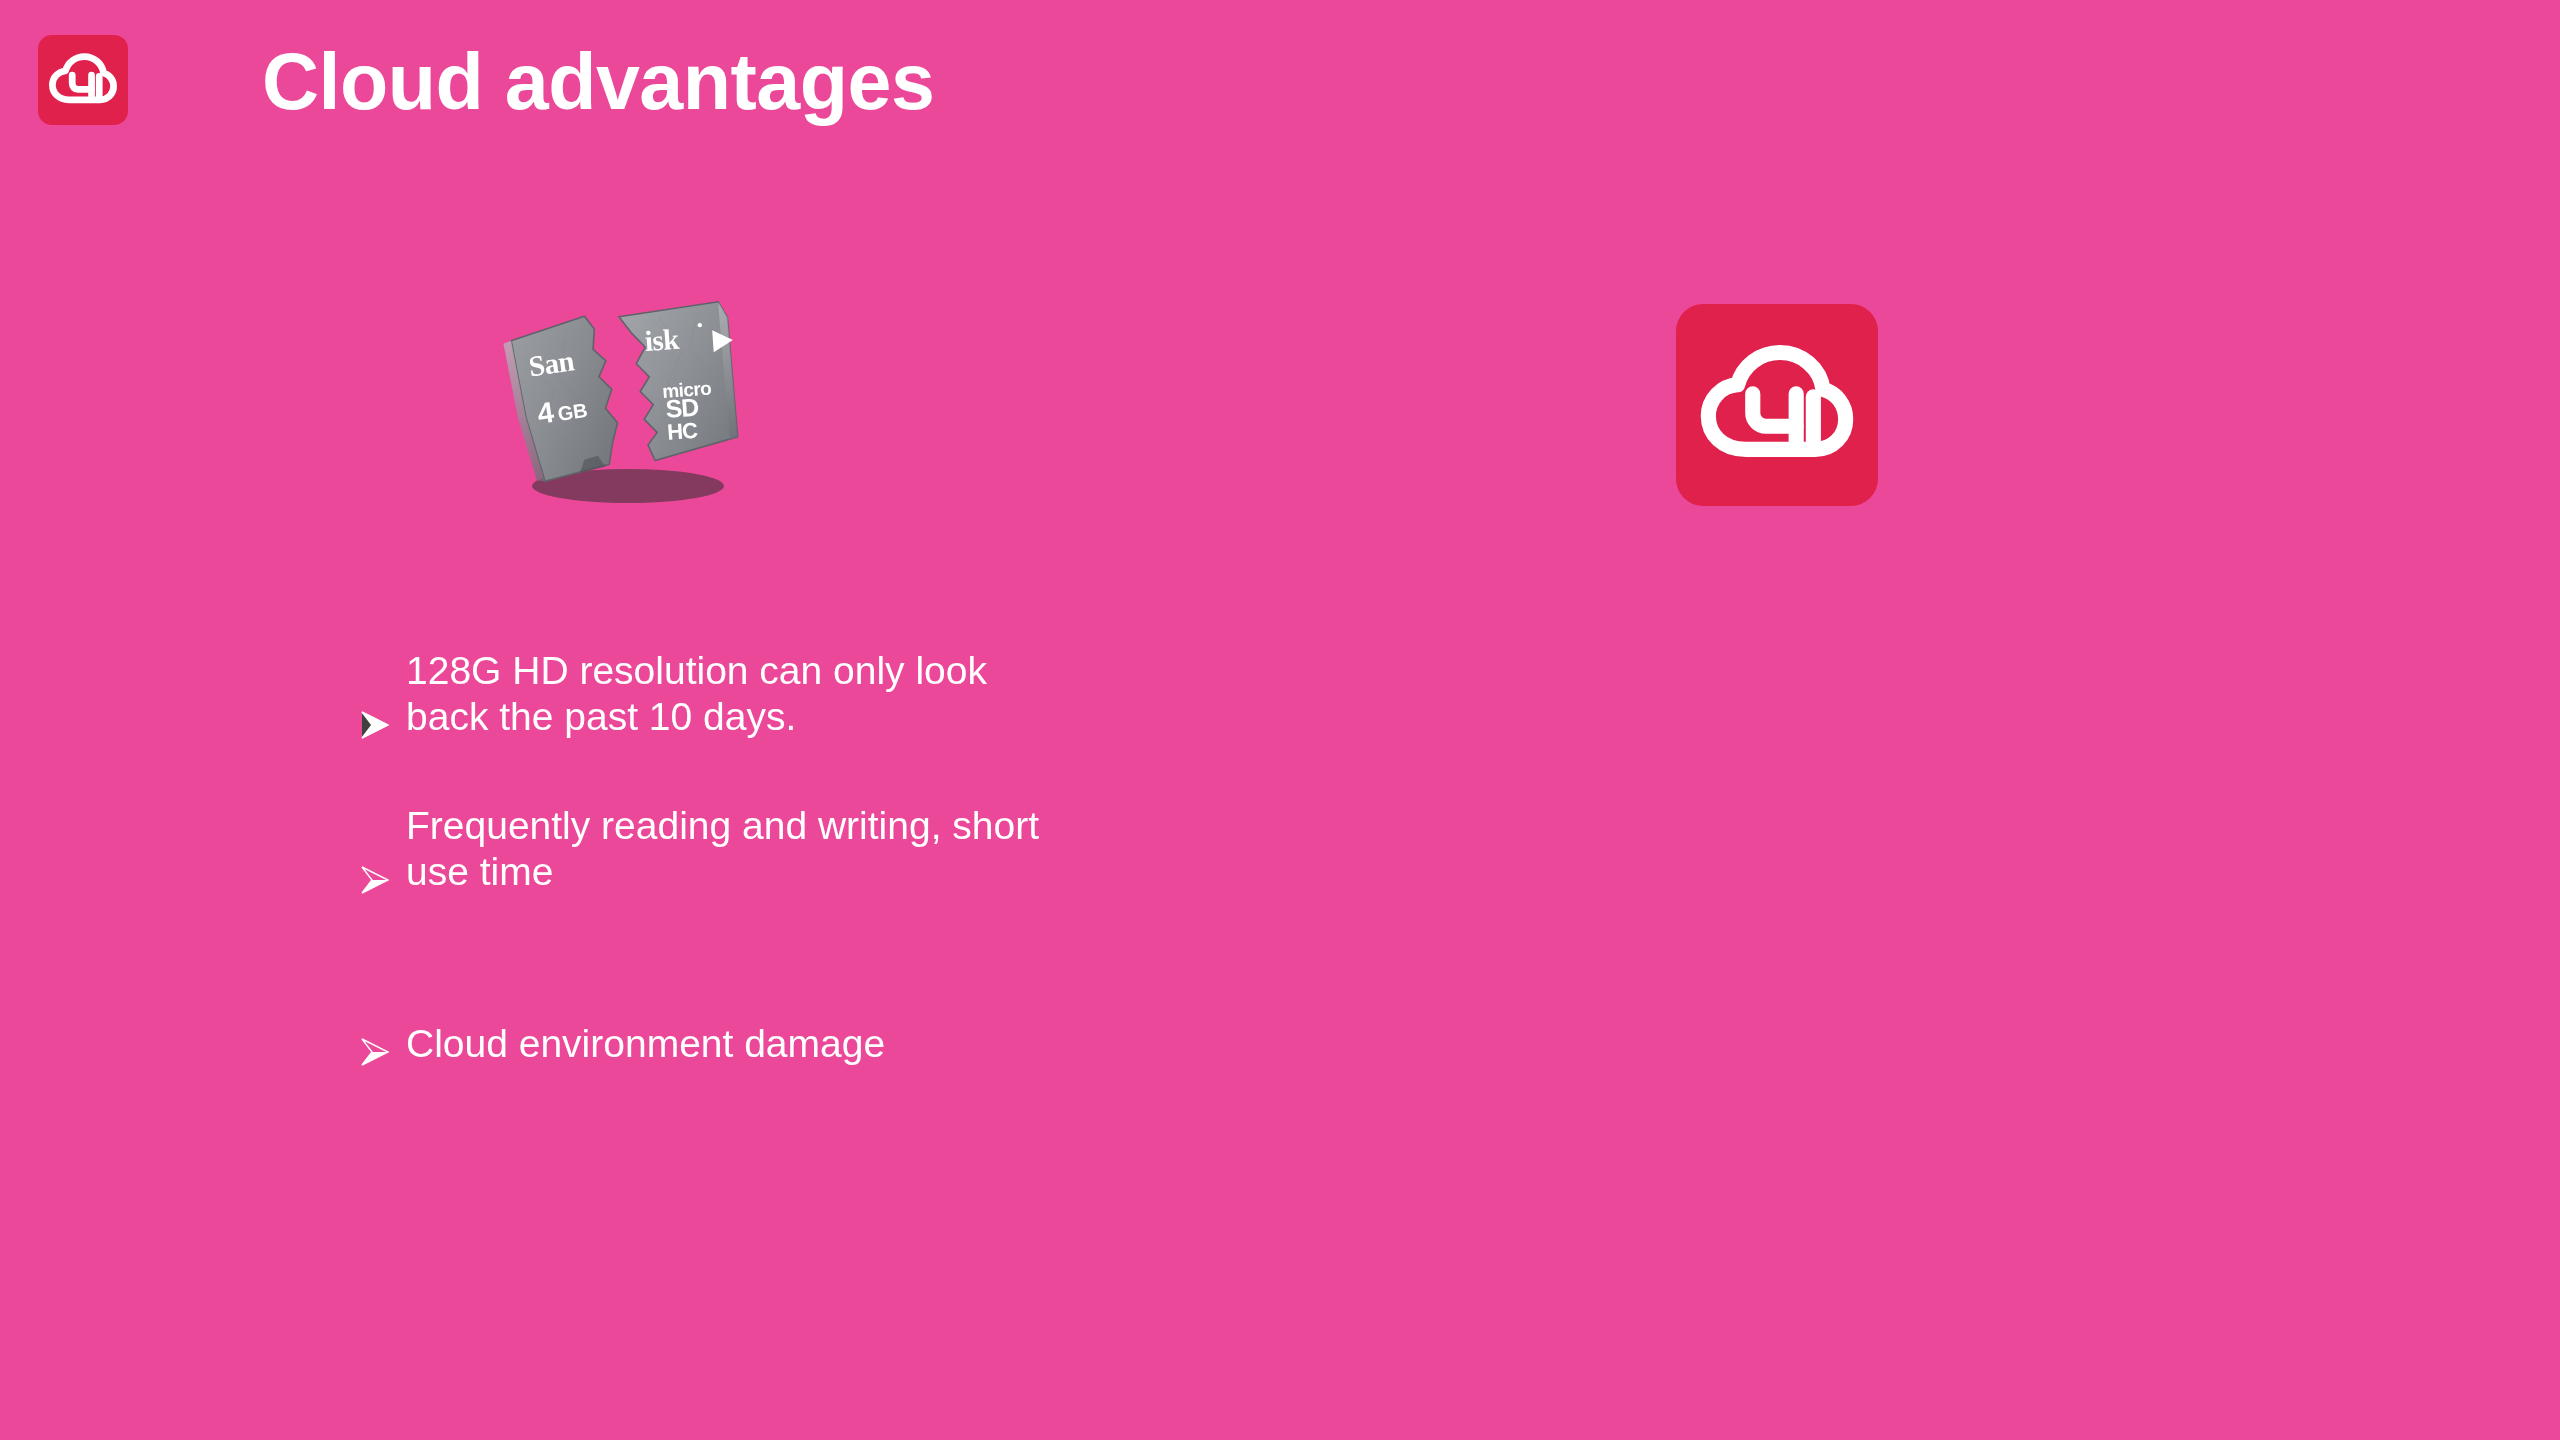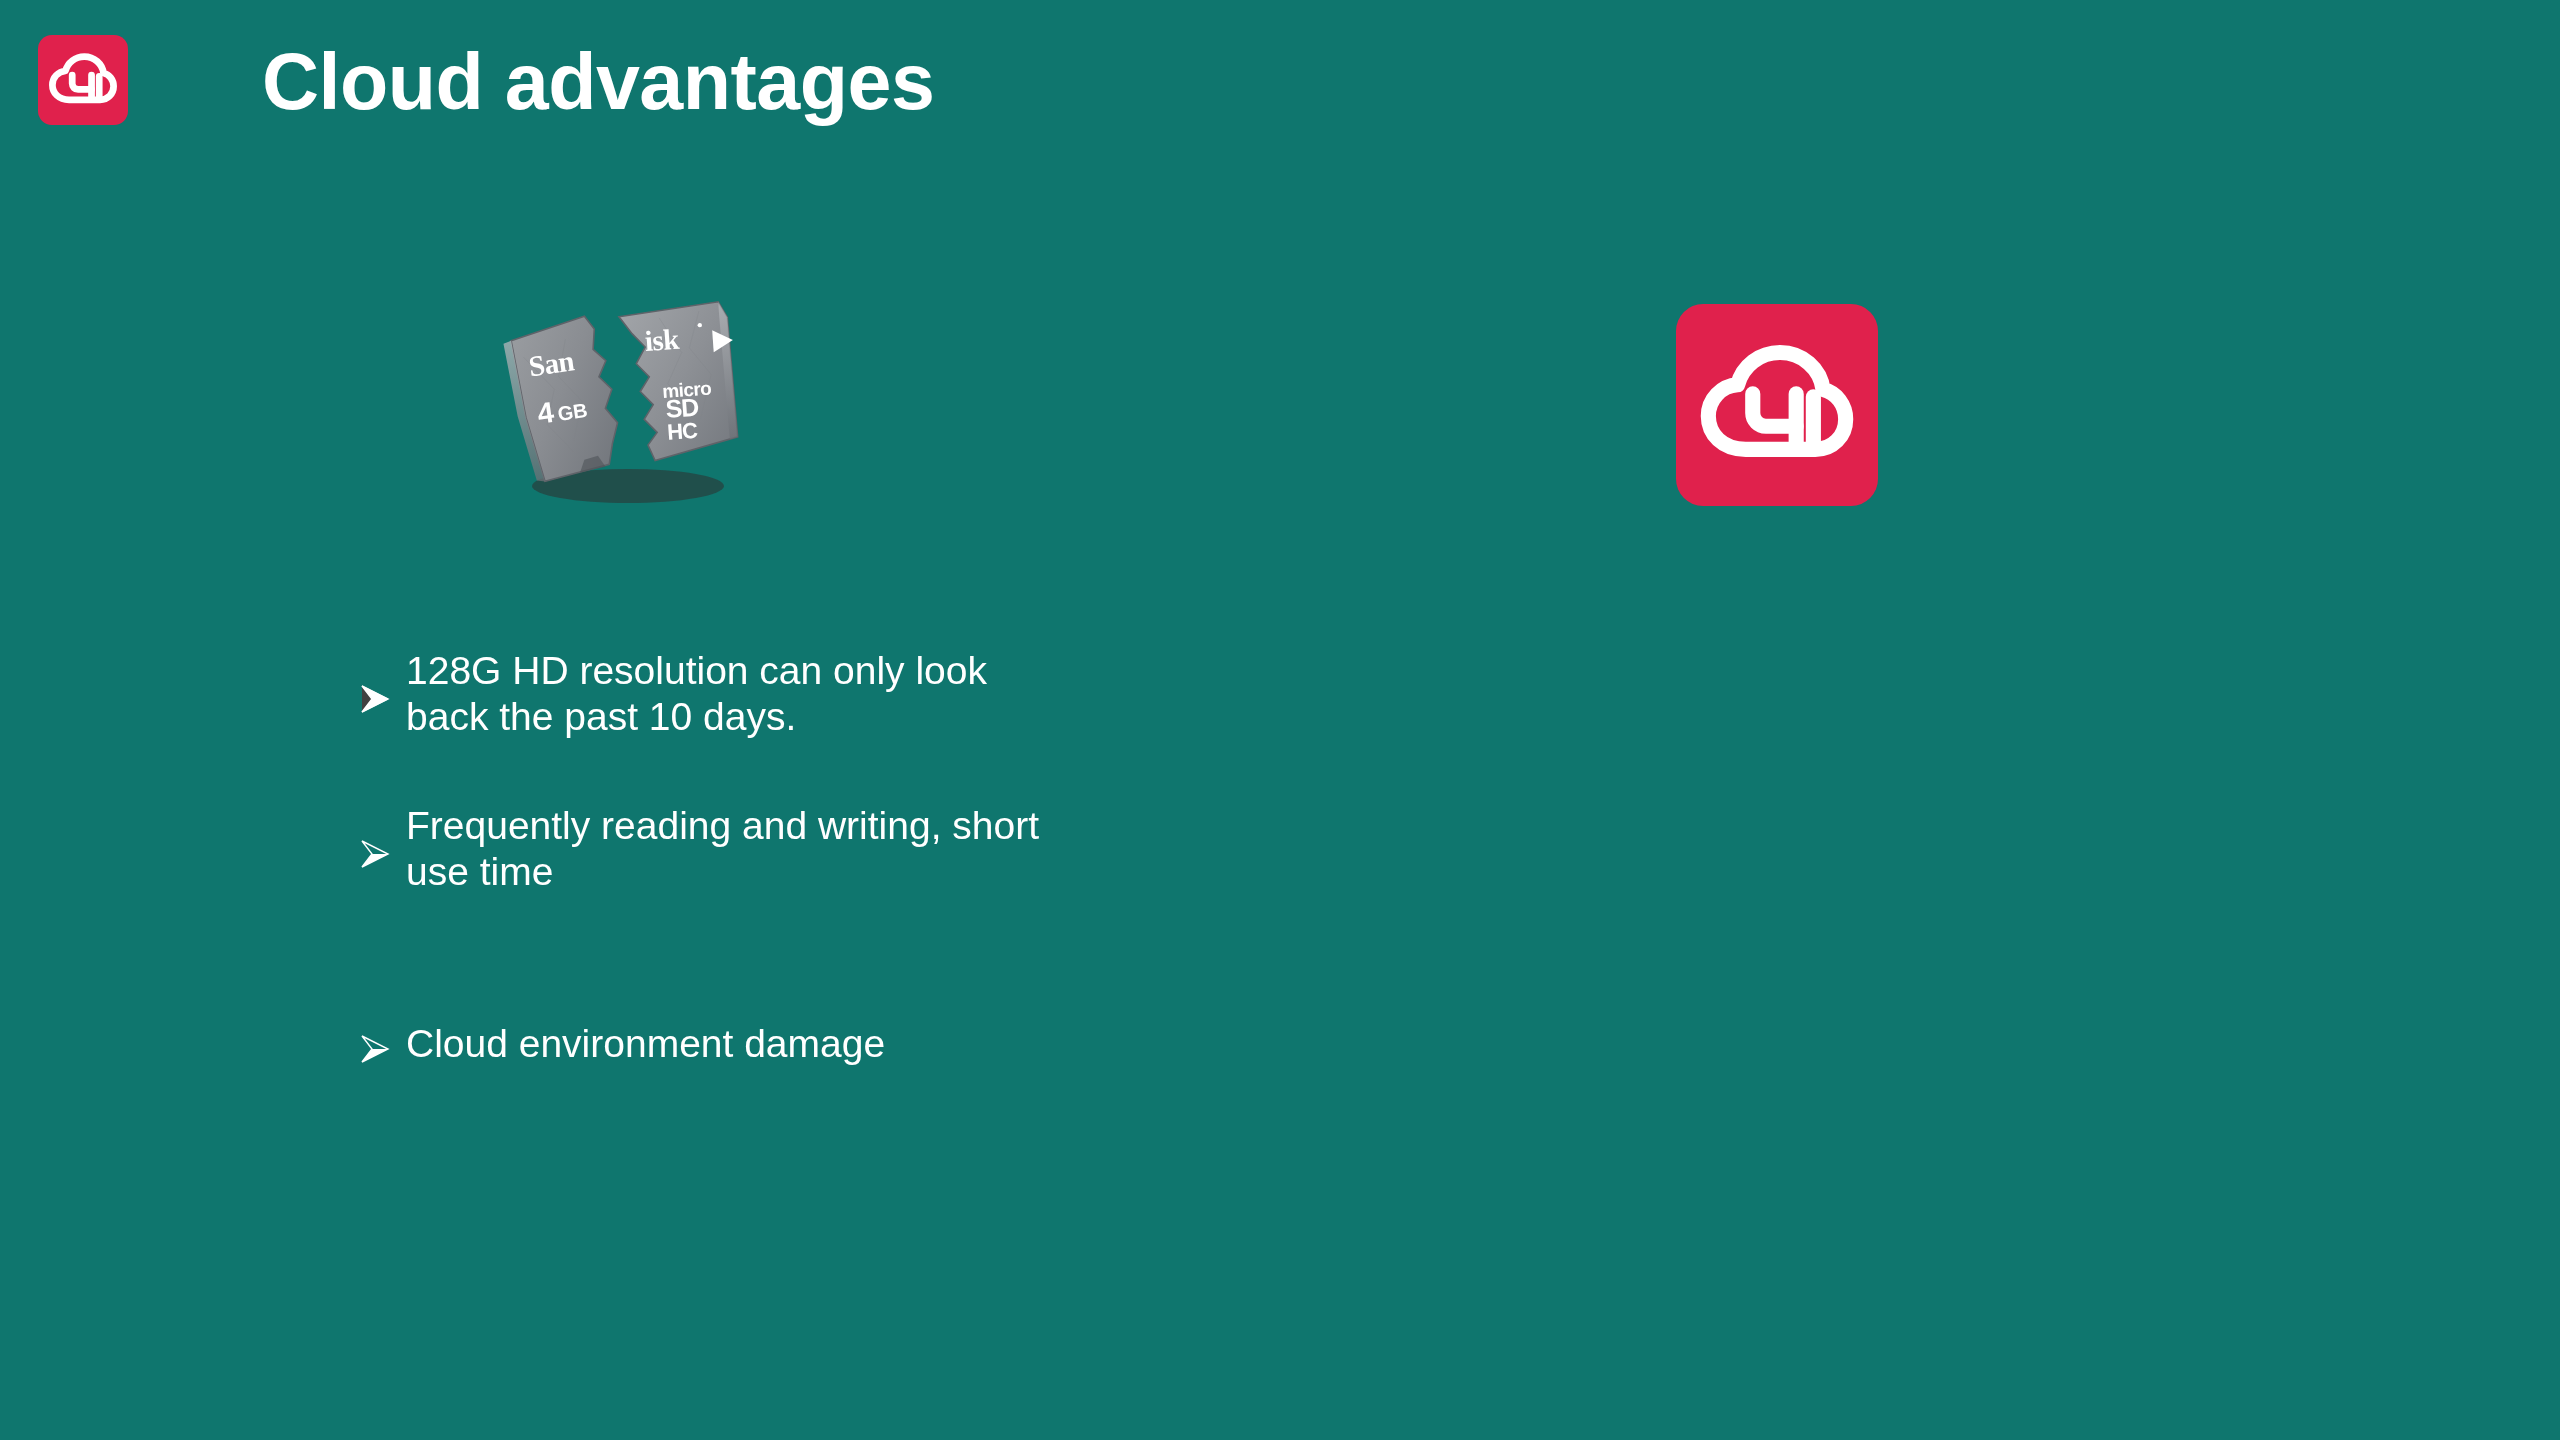--- a/index.html
+++ b/index.html
@@ -14,21 +14,21 @@
   body {
     background:#414141;
     font-family:"Liberation Sans", sans-serif;
     color:#ffffff;
     position:relative;
   }
 
   .slide {
     position:absolute;
     inset:0;
-    background:#0f766e;
+    background:#ec4899;
   }
 
   
   .header-logo {
     position:absolute;
     left:38px;
     top:35px;
     width:90px;
     height:90px;
     background:#e0214c;
@@ -71,21 +71,21 @@
   
   .col {
     position:absolute;
     top:648px;
   }
   .col-left  { left:358px;  width:720px; }
   .col-right { left:1458px; width:700px; }
 
   .bullet-row {
     display:flex;
-    align-items:center;
+    align-items:flex-end;
     color:#ffffff;
     font-size:39px;
     line-height:1.18;
     font-weight:400;
   }
 
   .bullet-marker {
     flex:0 0 auto;
     width:48px;
     padding-top:9px;

